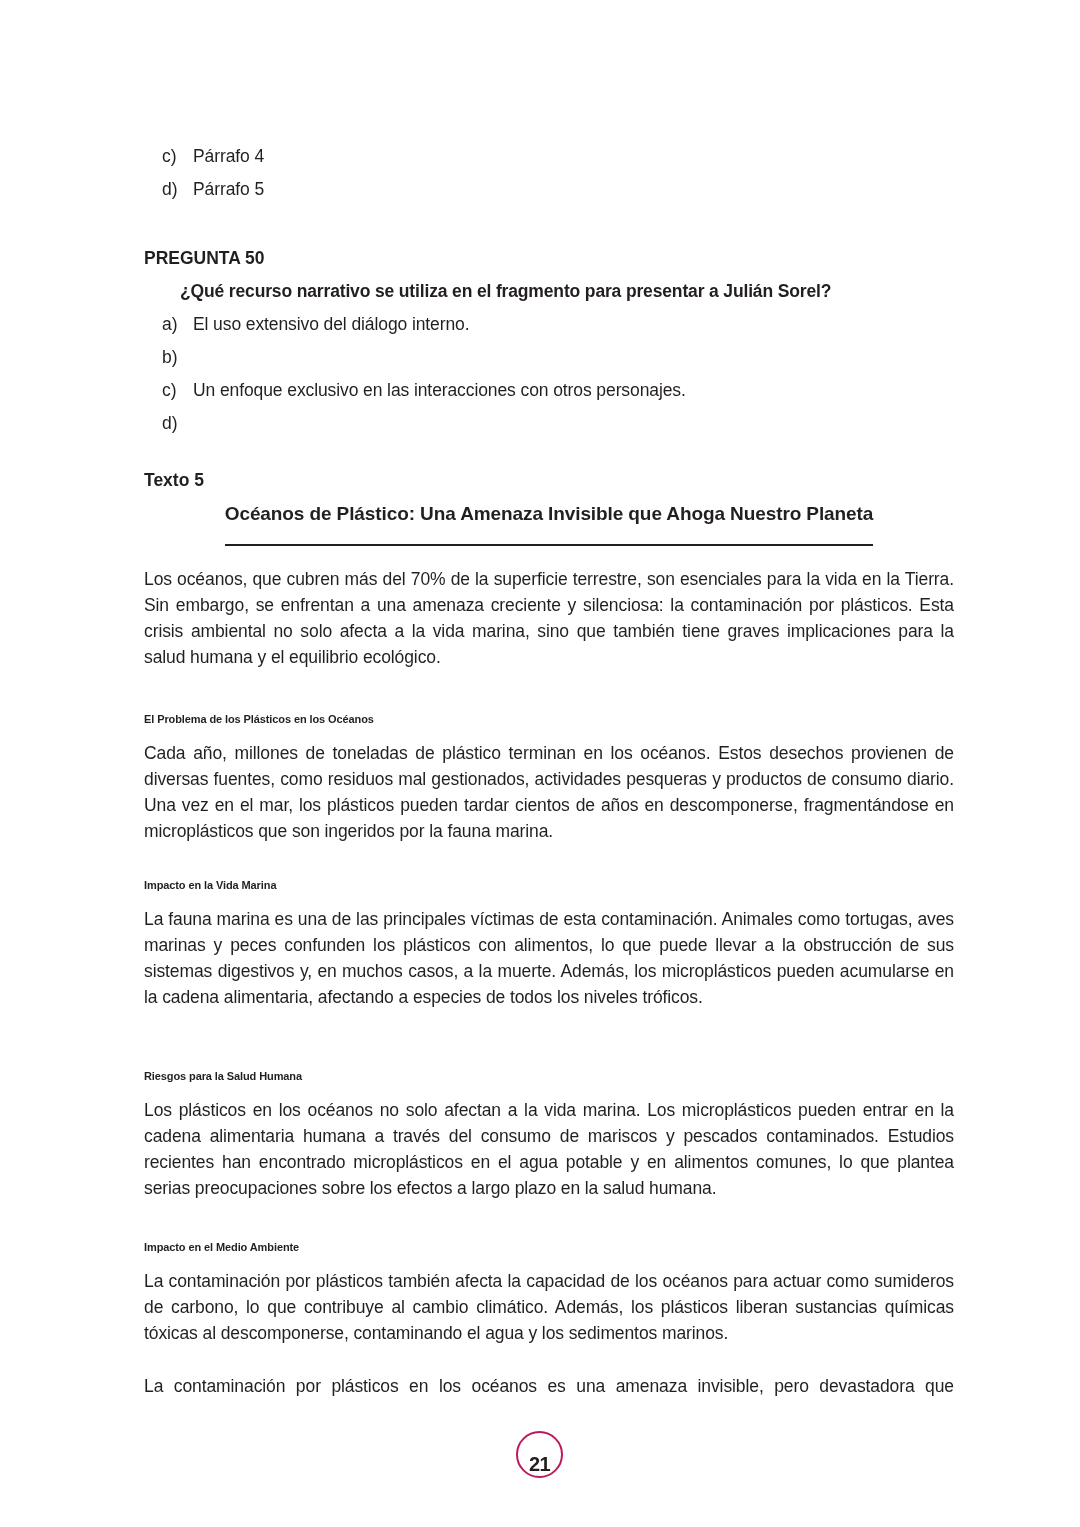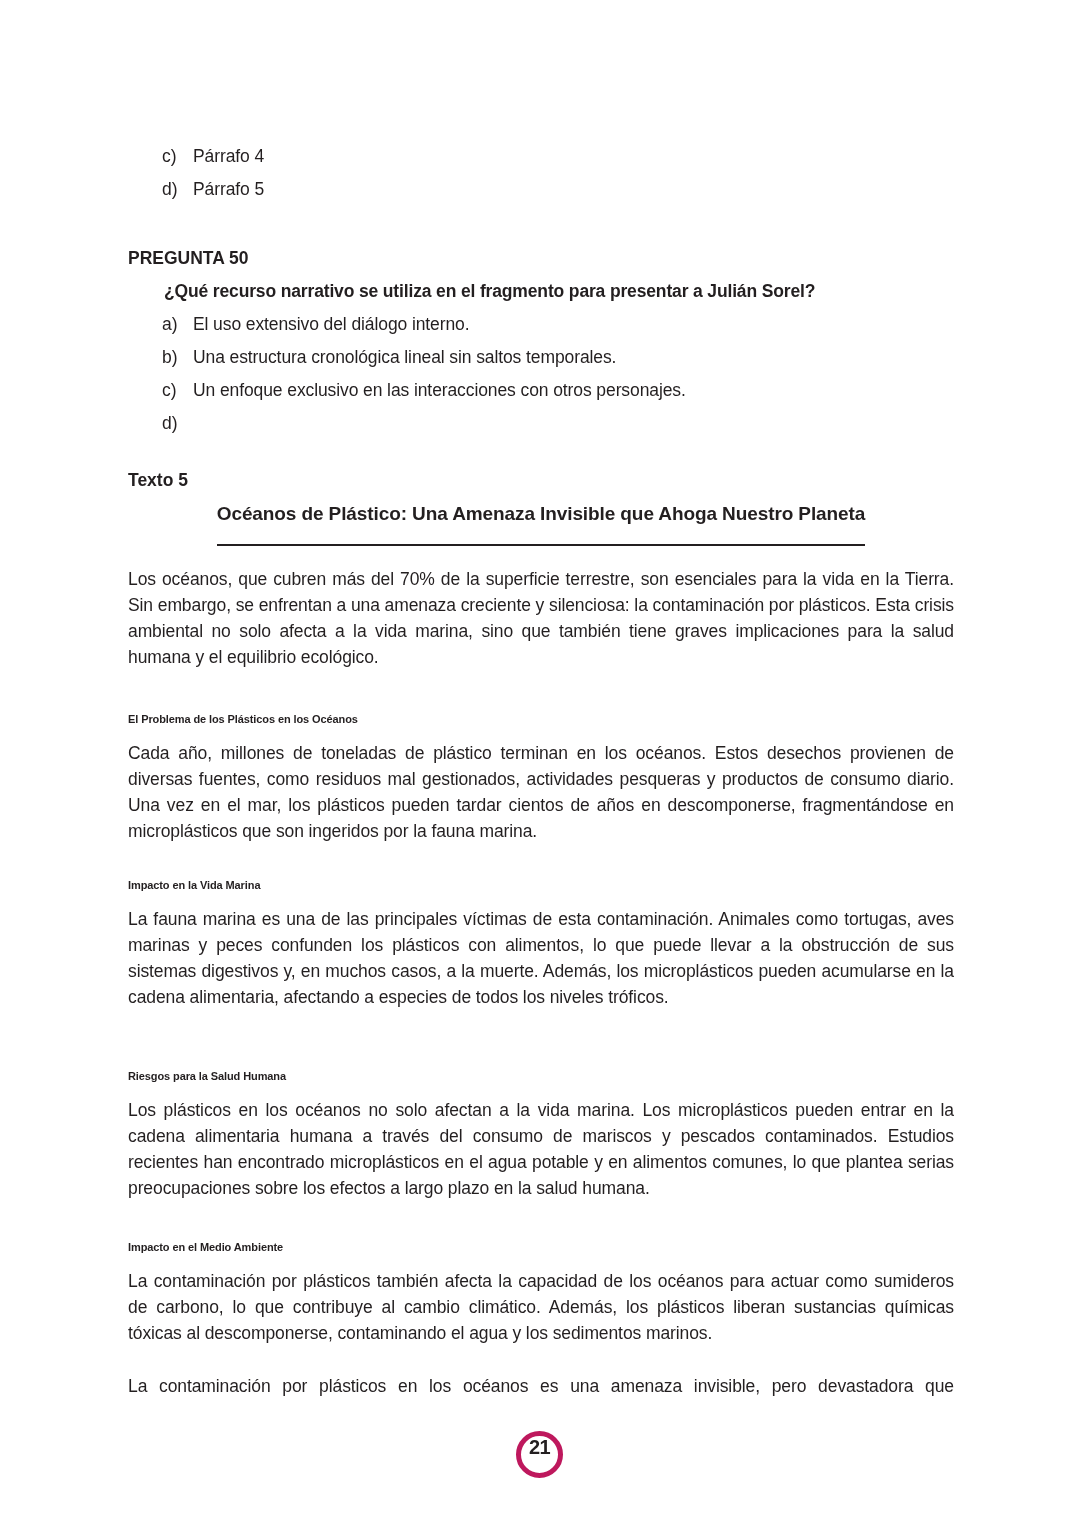--- a/index.html
+++ b/index.html
@@ -7,21 +7,21 @@
   body {
     width: 1080px;
     height: 1527px;
     position: relative;
     font-family: "Liberation Sans", sans-serif;
     color: #231f20;
     overflow: hidden;
   }
   .abs {
     position: absolute;
-    left: 128px;
+    left: 144px;
     right: 126px;
   }
   .body-text {
     font-size: 17.5px;
     line-height: 26px;
     text-align: justify;
     letter-spacing: -0.1px;
   }
   .sec-heading {
     font-size: 11px;
@@ -66,24 +66,24 @@
     padding-bottom: 18px;
     letter-spacing: -0.1px;
   }
   .closing { text-align-last: justify; }
   .page-circle {
     position: absolute;
     top: 1431px;
     left: 516px;
     width: 47px;
     height: 47px;
-    border: 5px solid #be185d;
+    border: 2px solid #be185d;
     border-radius: 50%;
     display: flex;
-    align-items: flex-start;
+    align-items: flex-end;
     justify-content: center;
   }
   .page-num {
     font-size: 20px;
     font-weight: bold;
     letter-spacing: -0.5px;
   }
 </style>
 </head>
 <body>
@@ -99,21 +99,20 @@
 
 <h3 class="abs q-label" style="top:245px">PREGUNTA 50</h3>
 <p class="abs q-prompt" style="top:278px">¿Qué recurso narrativo se utiliza en el fragmento para presentar a Julián Sorel?</p>
 
 <div class="opt-row" style="top:311px">
   <span class="opt-letter">a)</span>
   <span>El uso extensivo del diálogo interno.</span>
 </div>
 <div class="opt-row" style="top:344px">
   <span class="opt-letter">b)</span>
-  <span>Una estructura cronológica lineal sin saltos temporales.</span>
 </div>
 <div class="opt-row" style="top:377px">
   <span class="opt-letter">c)</span>
   <span>Un enfoque exclusivo en las interacciones con otros personajes.</span>
 </div>
 <div class="opt-row" style="top:410px">
   <span class="opt-letter">d)</span>
 </div>
 
 <h3 class="abs texto-label" style="top:467px">Texto 5</h3>

